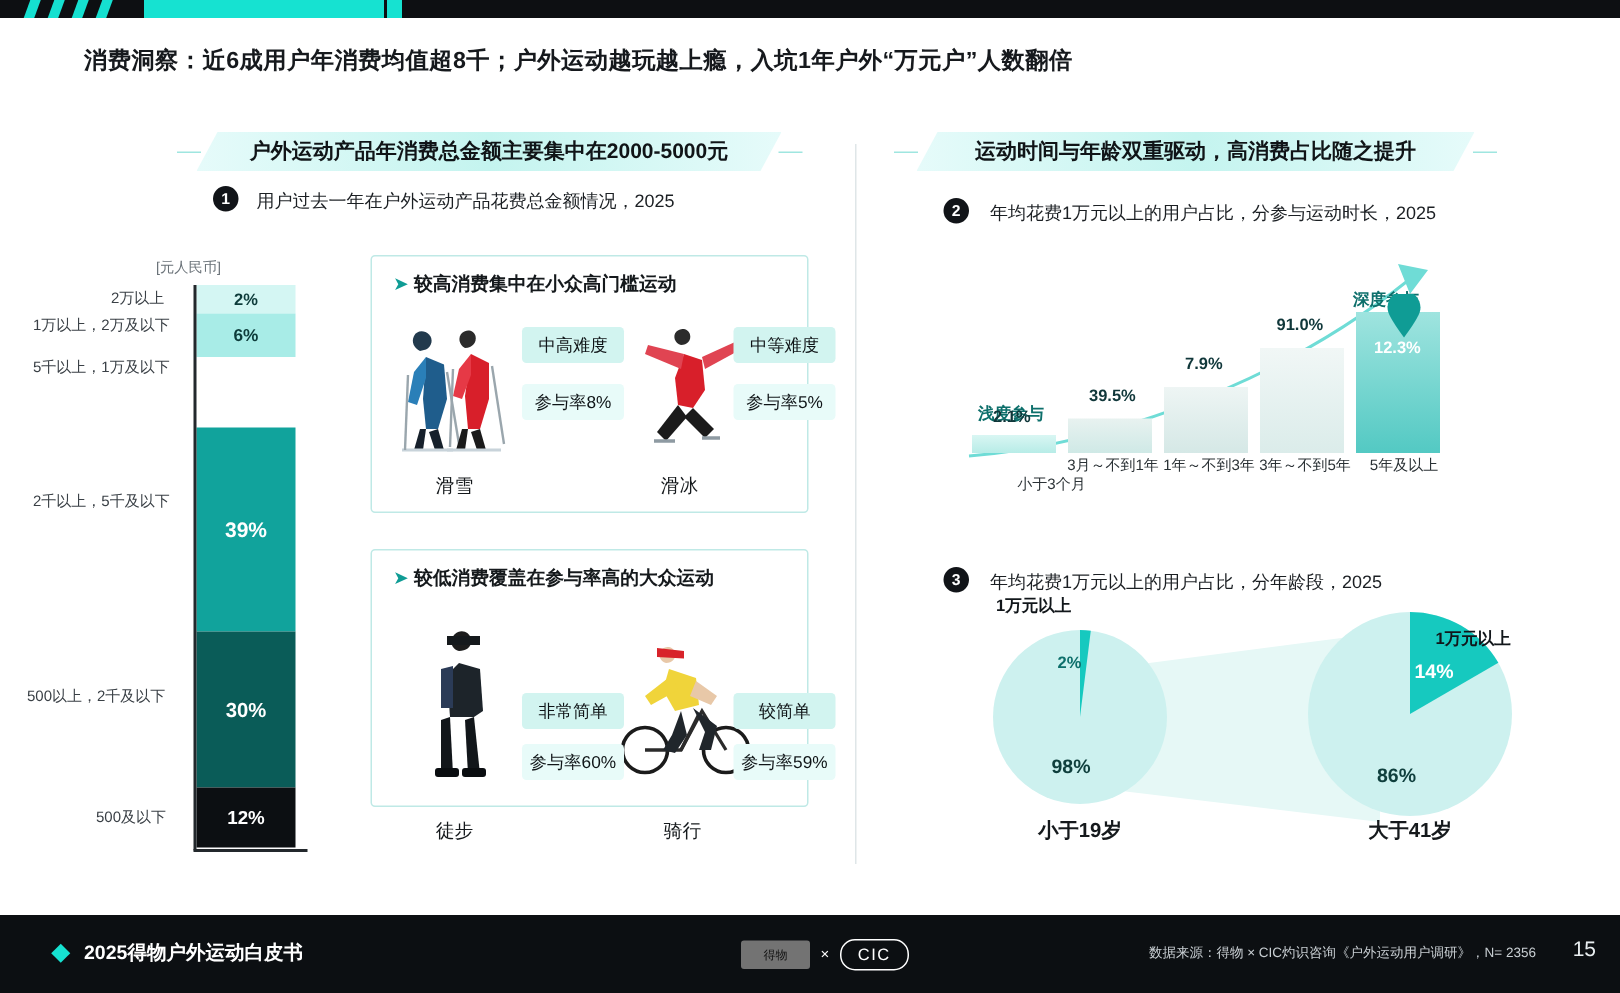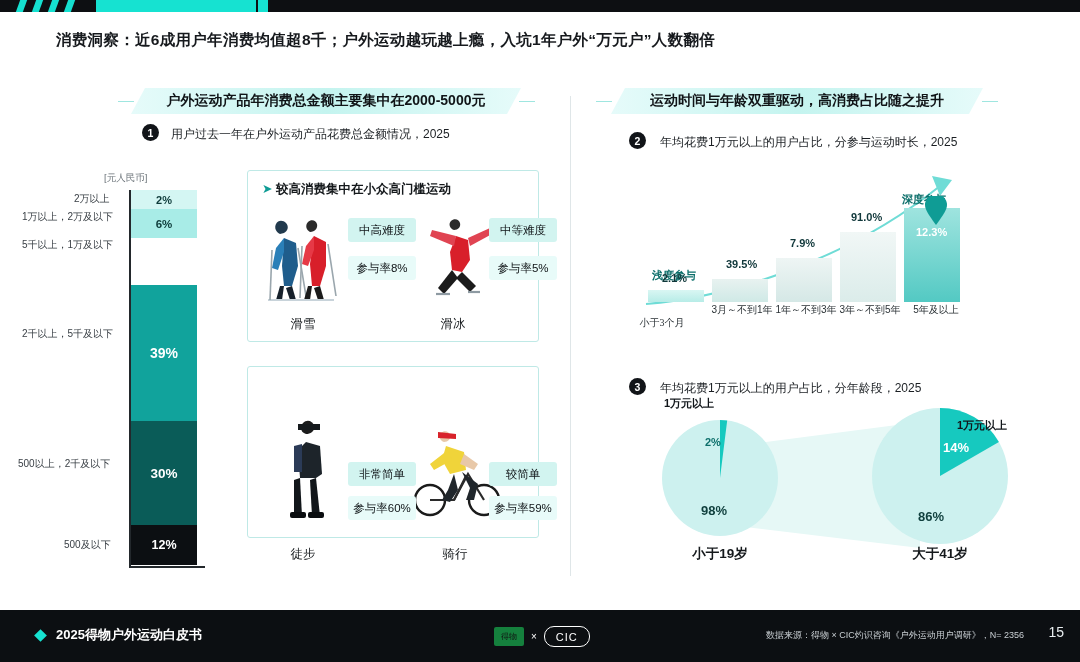--- a/index.html
+++ b/index.html
@@ -59,21 +59,21 @@
   .donutlbl{position:absolute;font-size:12px;color:#11161a;font-weight:bold;}
   .donutpct{position:absolute;font-size:12px;font-weight:bold;}
 
   
   .footer{position:absolute;left:0;top:610px;width:1080px;height:52px;background:#0c0f12;}
   .footer .fttxt{position:absolute;left:56px;top:16px;color:#fff;font-size:13px;font-weight:bold;}
   .footer .dia{position:absolute;left:36px;top:21px;width:9px;height:9px;background:#16e2d1;transform:rotate(45deg);}
   .footer .src{position:absolute;right:56px;top:19px;color:#c9cfd3;font-size:9px;}
   .footer .pg{position:absolute;right:16px;top:14px;color:#e9eef0;font-size:14px;}
   .footer .logo{position:absolute;left:494px;top:16px;display:flex;align-items:center;gap:7px;}
-  .footer .logo .b1{width:30px;height:19px;background:#15803d;color:#111;font-size:8px;display:flex;align-items:center;justify-content:center;border-radius:2px;}
+  .footer .logo .b1{width:46px;height:19px;background:#737373;color:#111;font-size:8px;display:flex;align-items:center;justify-content:center;border-radius:2px;}
   .footer .logo .x{color:#fff;font-size:10px;}
   .footer .logo .b2{width:44px;height:19px;border:1px solid #fff;color:#fff;font-size:11px;display:flex;align-items:center;justify-content:center;border-radius:10px;letter-spacing:1px;}
 
   .divider{position:absolute;width:1px;background:#dfe6e8;}
 
   svg{display:block;}
 </style>
 </head>
 <body>
 
@@ -167,20 +167,23 @@
 
   <div class="pill mid" style="left:348px;top:218px;width:68px;height:24px;">中高难度</div>
   <div class="pill light" style="left:348px;top:256px;width:68px;height:24px;">参与率8%</div>
   <div class="pill mid" style="left:489px;top:218px;width:68px;height:24px;">中等难度</div>
   <div class="pill light" style="left:489px;top:256px;width:68px;height:24px;">参与率5%</div>
 
   <div class="caption" style="left:268px;top:316px;width:70px;">滑雪</div>
   <div class="caption" style="left:418px;top:316px;width:70px;">滑冰</div>
 
   <div class="card" style="left:247px;top:366px;width:290px;height:170px;"></div>
+  <div class="arrowtxt" style="left:262px;top:377px;">
+    <span style="color:#0f9c95;">➤</span>&nbsp;<span>较低消费覆盖在参与率高的大众运动</span>
+  </div>
 
   <svg style="position:absolute;left:276px;top:420px;" width="70" height="100" viewBox="0 0 70 100">
     <g>
       <path d="M30 14c-5-1-7-7-3-11 4-4 10-2 11 3 1 5-3 8-8 8z" fill="#1c1c1c"></path>
       <path d="M22 4 L44 4 L44 10 L22 10 Z" fill="#15191c"></path>
       <path d="M30 22 L44 26 L46 54 L40 58 L24 58 L22 30 Z" fill="#1d242a"></path>
       <path d="M18 26 L26 24 L26 52 L18 52 Z" fill="#2b3b57"></path>
       <path d="M24 58 L26 96 L18 96 L18 60 Z" fill="#12161a"></path>
       <path d="M40 58 L44 96 L36 96 L34 60 Z" fill="#12161a"></path>
       <rect x="14" y="92" width="16" height="6" rx="2" fill="#0a0d10"></rect>
@@ -227,21 +230,21 @@
   <svg style="position:absolute;left:640px;top:170px;" width="340" height="140" viewBox="0 0 340 140">
     <path d="M6 134 C80 128, 200 96, 300 16" stroke="#6fdcd6" stroke-width="2" fill="none"></path>
     <path d="M292 6 L312 10 L300 26 Z" fill="#6fdcd6"></path>
   </svg>
 
   <div class="note" style="left:652px;top:256px;color:#0d6f6b;font-weight:bold;">浅度参与</div>
   <div class="note" style="left:902px;top:180px;color:#0d6f6b;font-weight:bold;">深度参与</div>
 
   <div class="stepbar" style="left:648px;top:290px;width:56px;height:12px;background:linear-gradient(180deg,#d9f6f3,#b7ece7);"></div>
   <div class="steplabel" style="left:662px;top:272px;">2.1%</div>
-  <div class="stepcat" style="left:629px;top:316px;width:66px;font-family:Liberation Serif, serif;">小于3个月</div>
+  <div class="stepcat" style="left:668px;top:316px;width:66px;">小于3个月</div>
 
   <div class="stepbar" style="left:712px;top:279px;width:56px;height:23px;background:linear-gradient(180deg,#e8f2f0,#cfe9e6);"></div>
   <div class="steplabel" style="left:726px;top:258px;">39.5%</div>
   <div class="stepcat" style="left:702px;top:303px;width:80px;">3月～不到1年</div>
 
   <div class="stepbar" style="left:776px;top:258px;width:56px;height:44px;background:linear-gradient(180deg,#eef5f4,#d5e8e6);"></div>
   <div class="steplabel" style="left:790px;top:237px;">7.9%</div>
   <div class="stepcat" style="left:766px;top:303px;width:80px;">1年～不到3年</div>
 
   <div class="stepbar" style="left:840px;top:232px;width:56px;height:70px;background:linear-gradient(180deg,#f1f7f6,#dbecea);"></div>

